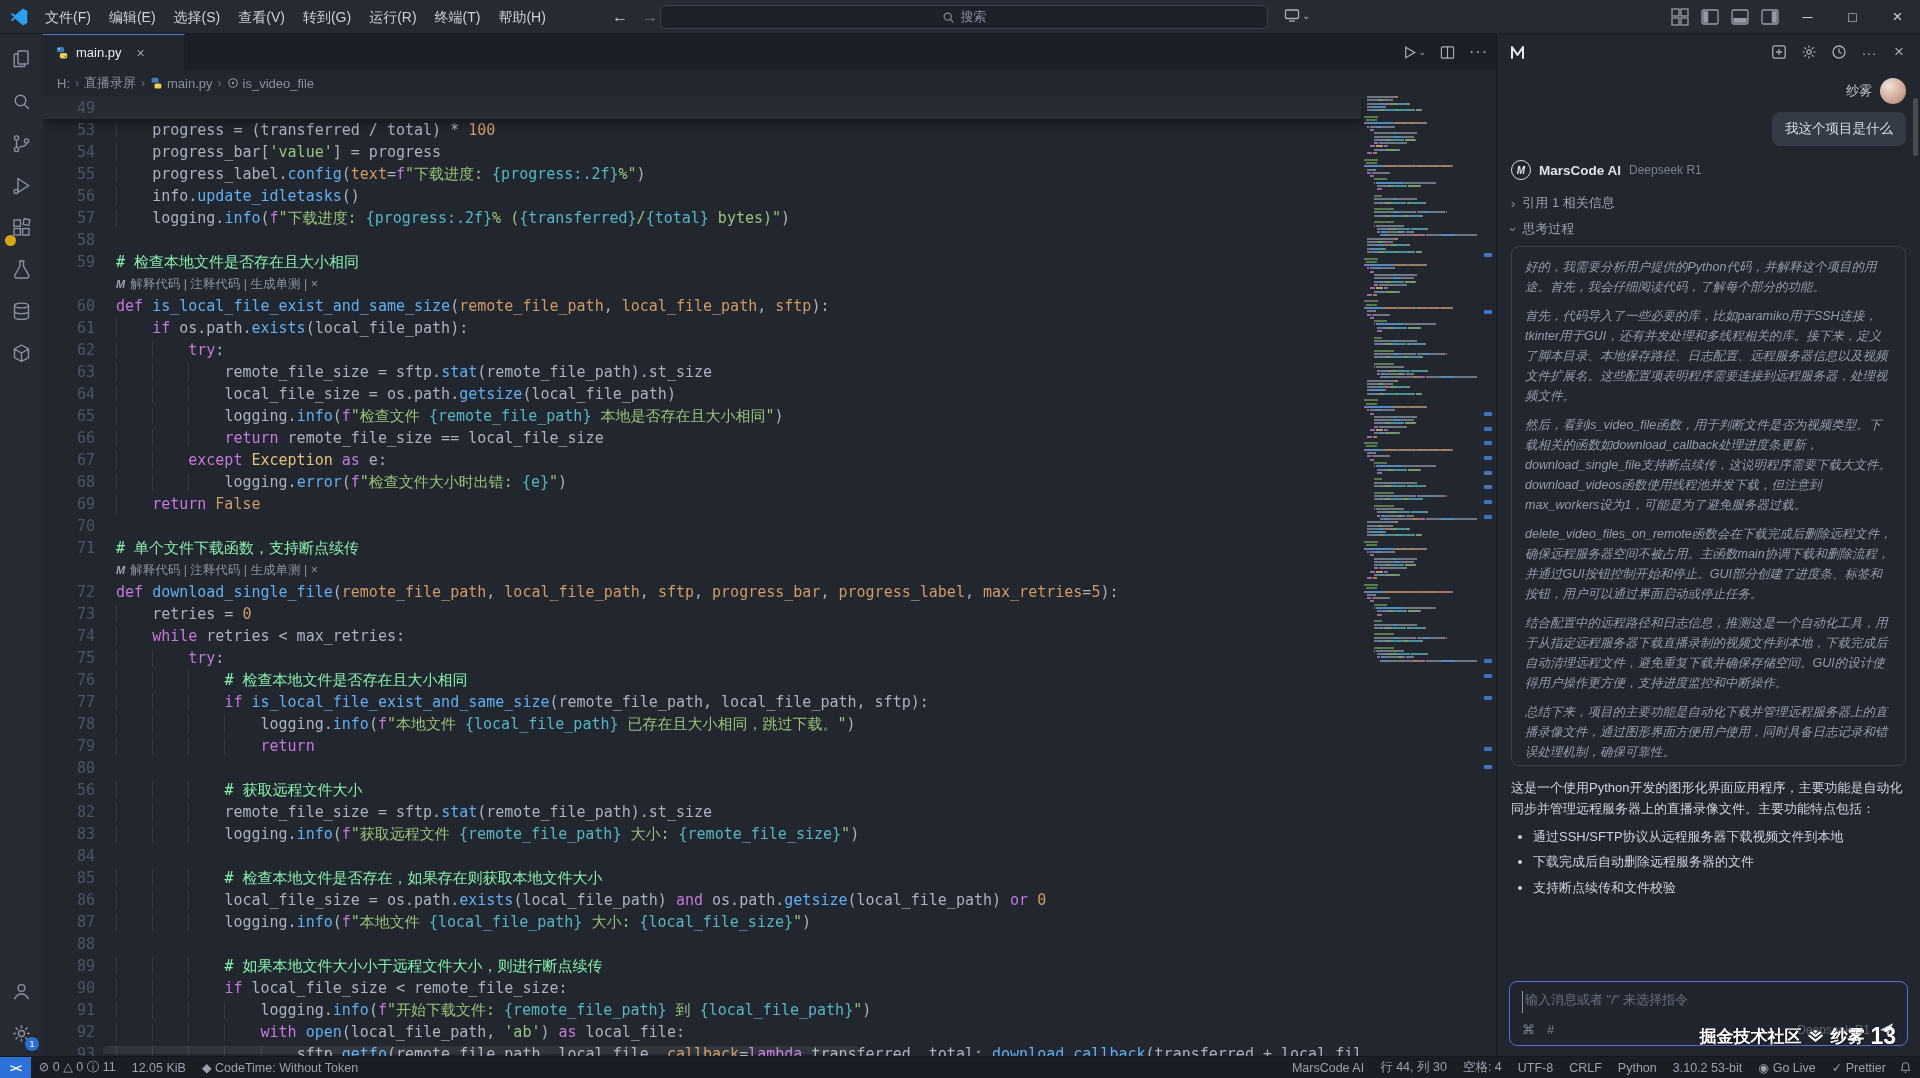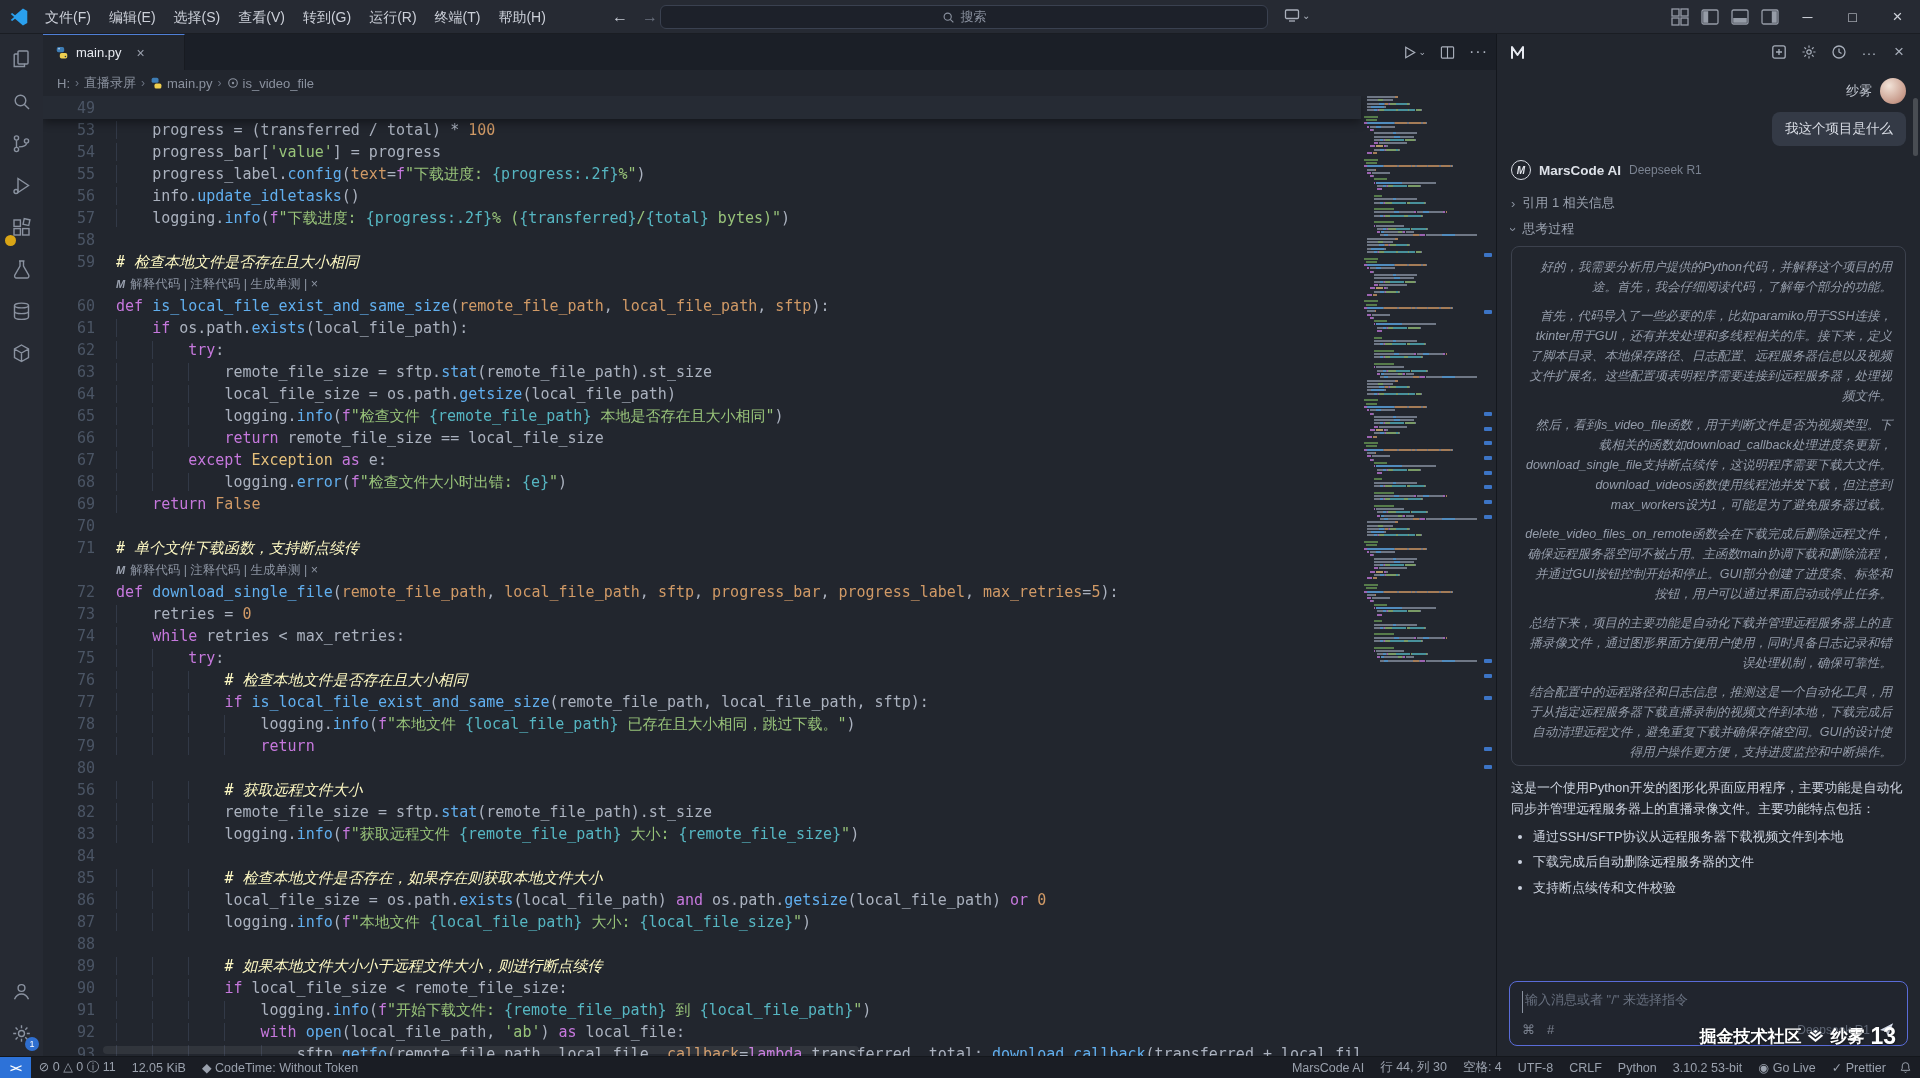--- a/index.html
+++ b/index.html
@@ -52,21 +52,21 @@
   #editor { position:relative; flex:1 1 auto; overflow:hidden; font-family:"DejaVu Sans Mono", monospace;
     font-size:15px; line-height:22px; }
   #sticky { position:absolute; top:0; left:0; right:135px; height:23px; background:#262b34; z-index:6;
     box-shadow:0 4px 8px rgba(0,0,0,.38); display:flex; align-items:center; }
   #lines { position:absolute; top:23px; left:0; right:135px; bottom:0; overflow:hidden; }
   .line { display:flex; height:22px; white-space:pre; }
   .gut { flex:0 0 52px; width:52px; text-align:right; color:#4b5565; }
   .ltext { padding-left:21px; white-space:pre; }
   .ig { white-space:pre; box-shadow:inset 1px 0 0 #323947; }
   .tk-p { color:#abb2bf; } .tk-k { color:#c678dd; } .tk-f { color:#61afef; }
-  .tk-s { color:#98c379; } .tk-c { color:#fef9c3; font-style:italic; }
+  .tk-s { color:#98c379; } .tk-c { color:#86efac; }
   .tk-n { color:#d19a66; } .tk-a { color:#d19a66; } .tk-b { color:#e5c07b; }
   .tk-i { color:#56b6c2; }
   .codelens { font-family:"Liberation Sans", sans-serif; font-size:12.5px; color:#8d95a3; padding-left:21px;
     display:flex; align-items:center; gap:5px; height:22px; }
   .cl-m { font-weight:700; font-style:italic; font-size:11px; color:#9aa1af; }
 
   
   #minimap { position:absolute; top:0; right:16px; width:119px; bottom:0; overflow:hidden; background:#22262e; }
   .mm-row { height:3.3px; white-space:nowrap; font-size:0; padding-left:3px; }
   .mm-bar { display:inline-block; height:2px; opacity:.75; vertical-align:top; }
@@ -92,21 +92,21 @@
   #ai-header { display:flex; align-items:center; gap:8px; margin-bottom:10px; }
   #ai-avatar { width:20px; height:20px; border-radius:50%; border:1.4px solid #d6dae2; display:flex; align-items:center;
     justify-content:center; color:#e3e6ec; font-size:10px; font-weight:700; font-style:italic; }
   #ai-name { font-weight:700; color:#dde1e8; font-size:13.5px; }
   #ai-model { color:#7a8290; font-size:12px; }
   .fold-row { display:flex; align-items:center; gap:7px; color:#9aa1ae; font-size:13px; height:26px; }
   .chev { display:inline-block; color:#8a92a0; font-size:13px; }
   .chev.down { transform:rotate(90deg); }
   #think-box { border:1px solid #3c414d; border-radius:8px; padding:10px 13px; margin:4px 0 12px;
     color:#959dab; font-style:italic; font-size:12.5px; line-height:1.6; max-height:520px; overflow:hidden; }
-  #think-box p { margin-bottom:9px;text-align:right; }
+  #think-box p { margin-bottom:9px; }
   #answer-intro { color:#ccd2de; line-height:1.6; margin-bottom:8px; }
   #answer-section { color:#ccd2de; line-height:1.7; margin-bottom:4px; }
   #answer-bullets { margin-left:22px; color:#ccd2de; line-height:1.45; }
   #answer-bullets li { margin-bottom:7px; }
   #chat-input { flex:0 0 auto; margin:6px 12px 10px; border:1px solid #5a6cd8; border-radius:8px; background:#21252e;
     padding:9px 12px 7px; position:relative; z-index:2; }
   #input-placeholder { color:#68707f; font-size:13px; height:22px; border-left:1px solid #8a92a0; padding-left:2px; }
   #input-icons { display:flex; align-items:center; margin-top:8px; color:#7b8290; font-size:13px; gap:12px; }
   #input-right { margin-left:auto; display:flex; align-items:center; gap:8px; color:#5f6775; font-size:12px; }
   #panel-scrollthumb { position:absolute; right:2px; top:64px; width:5px; height:58px; background:rgba(255,255,255,.18); border-radius:3px; }
@@ -578,22 +578,22 @@
         </div>
         <div class="fold-row">
           <span class="chev down">›</span>
           <span>思考过程</span>
         </div>
         <div id="think-box">
             <p>好的，我需要分析用户提供的Python代码，并解释这个项目的用途。首先，我会仔细阅读代码，了解每个部分的功能。</p>
             <p>首先，代码导入了一些必要的库，比如paramiko用于SSH连接，tkinter用于GUI，还有并发处理和多线程相关的库。接下来，定义了脚本目录、本地保存路径、日志配置、远程服务器信息以及视频文件扩展名。这些配置项表明程序需要连接到远程服务器，处理视频文件。</p>
             <p>然后，看到is_video_file函数，用于判断文件是否为视频类型。下载相关的函数如download_callback处理进度条更新，download_single_file支持断点续传，这说明程序需要下载大文件。download_videos函数使用线程池并发下载，但注意到max_workers设为1，可能是为了避免服务器过载。</p>
             <p>delete_video_files_on_remote函数会在下载完成后删除远程文件，确保远程服务器空间不被占用。主函数main协调下载和删除流程，并通过GUI按钮控制开始和停止。GUI部分创建了进度条、标签和按钮，用户可以通过界面启动或停止任务。</p>
+            <p>结合配置中的远程路径和日志信息，推测这是一个自动化工具，用于从指定远程服务器下载直播录制的视频文件到本地，下载完成后自动清理远程文件，避免重复下载并确保存储空间。GUI的设计使得用户操作更方便，支持进度监控和中断操作。</p>
             <p>总结下来，项目的主要功能是自动化下载并管理远程服务器上的直播录像文件，通过图形界面方便用户使用，同时具备日志记录和错误处理机制，确保可靠性。</p>
-            <p>结合配置中的远程路径和日志信息，推测这是一个自动化工具，用于从指定远程服务器下载直播录制的视频文件到本地，下载完成后自动清理远程文件，避免重复下载并确保存储空间。GUI的设计使得用户操作更方便，支持进度监控和中断操作。</p>
           </div>
         <div id="answer-intro">这是一个使用Python开发的图形化界面应用程序，主要功能是自动化同步并管理远程服务器上的直播录像文件。主要功能特点包括：</div>
         <ul id="answer-bullets">
             <li>通过SSH/SFTP协议从远程服务器下载视频文件到本地</li>
             <li>下载完成后自动删除远程服务器的文件</li>
             <li>支持断点续传和文件校验</li>
           </ul>
       </div>
       <div id="chat-input">
         <div id="input-placeholder">输入消息或者 "/" 来选择指令</div>

